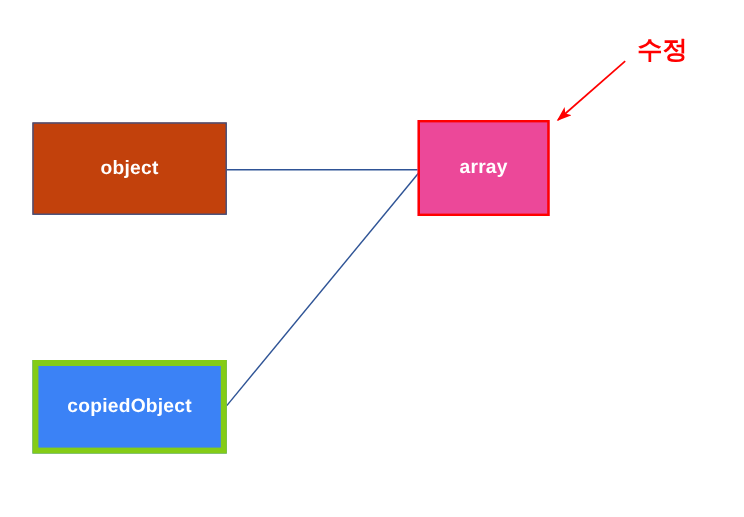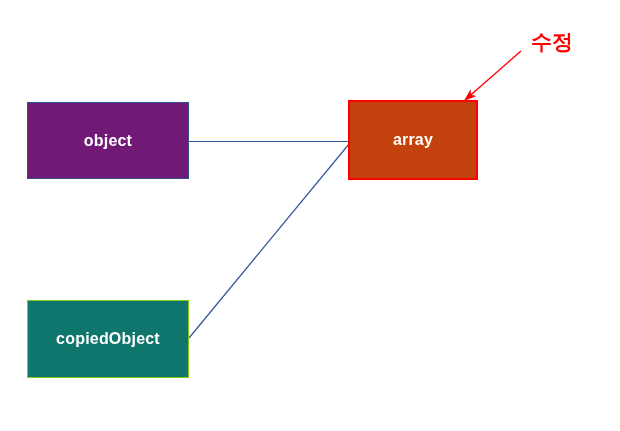--- a/index.html
+++ b/index.html
@@ -38,37 +38,37 @@
     letter-spacing: 0.2px;
     line-height: 1;
     text-align: center;
     user-select: none;
   }
   #node-object {
     left: 27px;
     top: 102px;
     width: 162px;
     height: 77px;
-    background: #701a75;
+    background: #c2410c;
     border: 1px solid #2F528F;
   }
   #node-copiedobject {
     left: 27px;
     top: 300px;
     width: 162px;
     height: 78px;
-    background: #0f766e;
-    border: 1px solid #84cc16;
+    background: #3b82f6;
+    border: 5px solid #84cc16;
   }
   #node-array {
     left: 348px;
     top: 100px;
-    width: 130px;
+    width: 110px;
     height: 80px;
-    background: #c2410c;
+    background: #ec4899;
     border: 2px solid #FF0000;
   }
   .annotation-text {
     position: absolute;
     left: 531px;
     top: 30px;
     color: #FF0000;
     font-size: 21px;
     font-weight: 700;
     line-height: 1.1;

